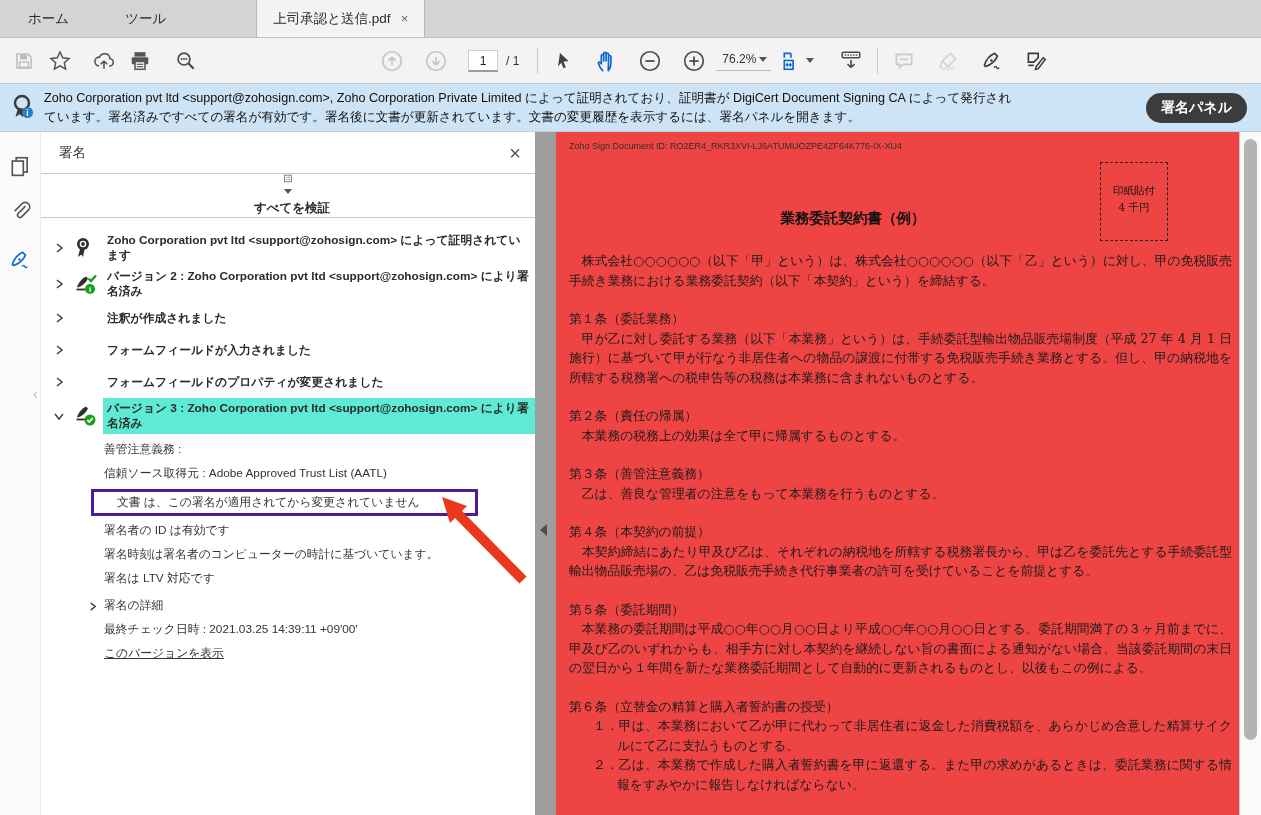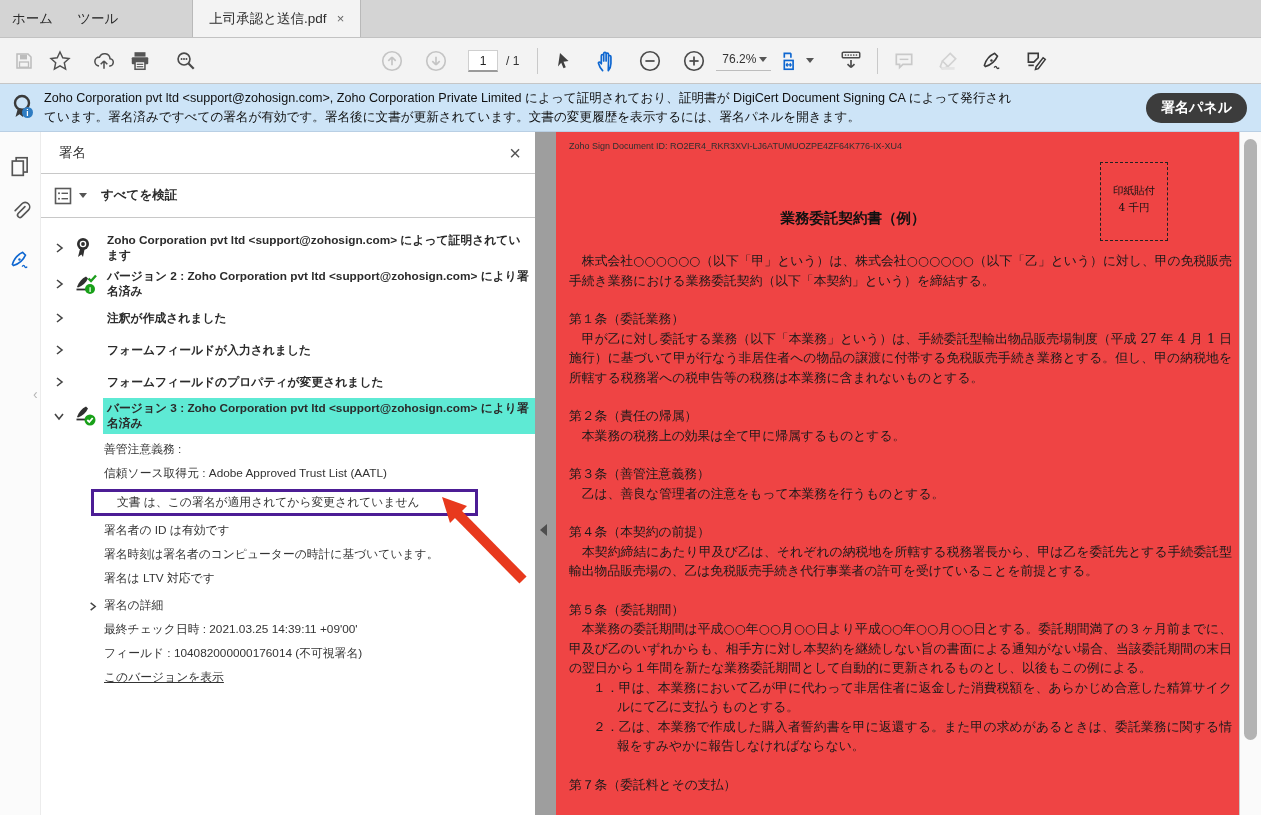--- a/index.html
+++ b/index.html
@@ -2,21 +2,21 @@
 <html><head>
 <meta charset="utf-8">
 <style>
   * { margin:0; padding:0; box-sizing:border-box; }
   html,body { width:1261px; height:815px; overflow:hidden;
     font-family:"Liberation Sans", sans-serif; background:#fff; }
 
   
   .tabbar { height:38px; background:#d4d4d4; display:flex; align-items:stretch;
     border-bottom:1px solid #c2c2c2; }
-  .tab { display:flex; align-items:center; padding:0 12px; font-size:13.5px; color:#2b2b2b; cursor:default; }
+  .tab { display:flex; align-items:center; padding:0 28px; font-size:13.5px; color:#2b2b2b; cursor:default; }
   .tab.doc { background:#f3f3f3; border-left:1px solid #b9b9b9; border-right:1px solid #b9b9b9;
     margin-left:62px; gap:10px; padding:0 16px; }
   .tab .close { color:#666; font-size:13px; }
 
   
   .toolbar { height:46px; background:#f3f3f3; border-bottom:1px solid #c6c6c6;
     display:flex; align-items:center; padding:0 6px; }
   .tb-btn { width:36px; height:34px; display:flex; align-items:center; justify-content:center;
     border-radius:3px; position:relative; flex:none; }
   .tb-sep { width:1px; height:26px; background:#c9c9c9; margin:0 8px; flex:none; }
@@ -43,21 +43,21 @@
     align-items:center; flex:none; }
   .rail-btn { width:34px; height:44px; display:flex; align-items:center; justify-content:center; }
   .rail-notch { position:absolute; left:33px; top:386px; color:#b5b5b5; font-size:14px; }
 
   .panel { width:495px; background:#fff; position:relative; flex:none; border-left:1px solid #ececec; }
   .panel-head { height:42px; display:flex; align-items:center; padding:0 14px 0 18px;
     border-bottom:1px solid #c8c8c8; }
   .panel-title { font-size:13.5px; color:#333; flex:1; }
   .panel-x { font-size:20px; color:#555; line-height:1; }
   .panel-opts { height:44px; display:flex; align-items:center; gap:6px; padding:0 12px;
-    border-bottom:1px solid #c8c8c8; }
+    border-bottom:1px solid #c8c8c8;flex-direction:column; }
   .panel-opts .lbl { font-size:12.5px; font-weight:bold; color:#2b2b2b; margin-left:8px; }
 
   .tree { padding-top:12px; }
   .trow { display:flex; align-items:center; min-height:32px; padding-left:12px; }
   .trow .chev { width:20px; flex:none; display:flex; align-items:center; }
   .trow .ticon { width:30px; flex:none; display:flex; align-items:center; position:relative; }
   .trow .tlabel { font-size:11.8px; font-weight:bold; color:#2b2b2b; line-height:15px; padding:3px 4px; }
   .trow.selected .tlabel { background:#5eead4; flex:1; }
 
   .details { padding-left:63px; padding-top:4px; }
@@ -384,21 +384,20 @@
         <div class="drow">署名は LTV 対応です</div>
         <div class="drow sig-detail-row">
           <span class="chev2">
             <svg width="11" height="11" viewBox="0 0 12 12">
                 <path d="M4 2l5 4-5 4" fill="none" stroke="#444" stroke-width="1.6"></path>
               </svg>
           </span>
           <span>署名の詳細</span>
         </div>
         <div class="drow">最終チェック日時 : 2021.03.25 14:39:11 +09'00'</div>
-        <div class="drow">フィールド : 104082000000176014 (不可視署名)</div>
         <div class="drow link">
           <a href="#">このバージョンを表示</a>
         </div>
       </div>
     </div>
 
     <svg class="arrow-overlay" viewBox="0 0 122 118">
       <line x1="31" y1="26" x2="97" y2="93" stroke="#e8391d" stroke-width="10"></line>
       <polygon points="16,10 41,19 24,36" fill="#e8391d"></polygon>
     </svg>
@@ -420,20 +419,21 @@
         <p class="doc-p head">第１条（委託業務）</p>
         <p class="doc-p body">　甲が乙に対し委託する業務（以下「本業務」という）は、手続委託型輸出物品販売場制度（平成 27 年 4 月 1 日施行）に基づいて甲が行なう非居住者への物品の譲渡に付帯する免税販売手続き業務とする。但し、甲の納税地を所轄する税務署への税申告等の税務は本業務に含まれないものとする。</p>
         <p class="doc-p head">第２条（責任の帰属）</p>
         <p class="doc-p body">　本業務の税務上の効果は全て甲に帰属するものとする。</p>
         <p class="doc-p head">第３条（善管注意義務）</p>
         <p class="doc-p body">　乙は、善良な管理者の注意をもって本業務を行うものとする。</p>
         <p class="doc-p head">第４条（本契約の前提）</p>
         <p class="doc-p body">　本契約締結にあたり甲及び乙は、それぞれの納税地を所轄する税務署長から、甲は乙を委託先とする手続委託型輸出物品販売場の、乙は免税販売手続き代行事業者の許可を受けていることを前提とする。</p>
         <p class="doc-p head">第５条（委託期間）</p>
         <p class="doc-p body">　本業務の委託期間は平成○○年○○月○○日より平成○○年○○月○○日とする。委託期間満了の３ヶ月前までに、甲及び乙のいずれからも、相手方に対し本契約を継続しない旨の書面による通知がない場合、当該委託期間の末日の翌日から１年間を新たな業務委託期間として自動的に更新されるものとし、以後もこの例による。</p>
+        <p class="doc-p head">第６条（立替金の精算と購入者誓約書の授受）</p>
         <p class="doc-p item">１．甲は、本業務において乙が甲に代わって非居住者に返金した消費税額を、あらかじめ合意した精算サイクルにて乙に支払うものとする。</p>
         <p class="doc-p item">２．乙は、本業務で作成した購入者誓約書を甲に返還する。また甲の求めがあるときは、委託業務に関する情報をすみやかに報告しなければならない。</p>
         <p class="doc-p head">第７条（委託料とその支払）</p>
       </div>
   </div>
 
   <div class="scrollbar">
     <div class="thumb"></div>
   </div>
 </div>

